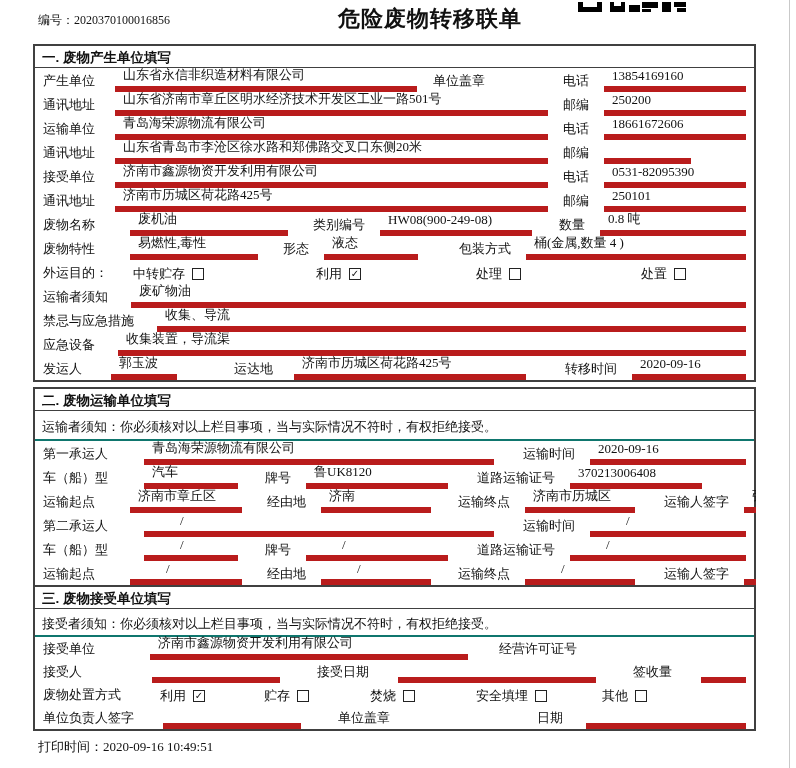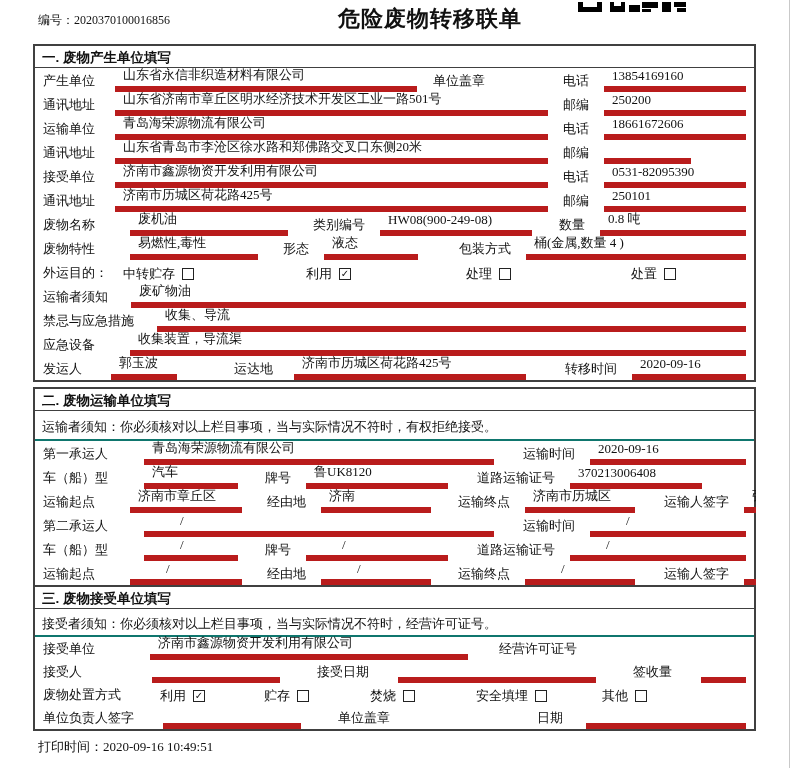--- a/index.html
+++ b/index.html
@@ -152,21 +152,21 @@
     <span class="lbl w72">废物特性</span>
     <span class="val" style="width:128px">易燃性,毒性</span>
     <span class="lbl" style="margin-left:10px">形态</span>
     <span class="val" style="width:94px">液态</span>
     <span class="lbl" style="margin-left:26px">包装方式</span>
     <span class="val grow">桶(金属,数量 4 )</span>
   </div>
 
   <div class="row">
     <span class="lbl">外运目的：</span>
-    <span class="opt" style="">
+    <span class="opt" style="margin-left:10px">
       <span>中转贮存</span>
       <span class="cb">
           <span class="mark"></span>
         </span>
     </span>
     <span class="opt" style="margin-left:97px">
       <span>利用</span>
       <span class="cb">
           <span class="mark">✓</span>
         </span>
@@ -190,21 +190,21 @@
     <span class="val grow" style="margin-left:8px">废矿物油</span>
   </div>
 
   <div class="row">
     <span class="lbl">禁忌与应急措施</span>
     <span class="val grow" style="margin-left:8px">收集、导流</span>
   </div>
 
   <div class="row">
     <span class="lbl">应急设备</span>
-    <span class="val grow" style="margin-left:20px">收集装置，导流渠</span>
+    <span class="val grow" style="margin-left:8px">收集装置，导流渠</span>
   </div>
 
   <div class="row">
     <span class="lbl">发运人</span>
     <span class="val" style="width:66px;margin-left:14px">郭玉波</span>
     <span class="lbl" style="margin-left:42px">运达地</span>
     <span class="val" style="width:232px;margin-left:6px">济南市历城区荷花路425号</span>
     <span class="lbl" style="margin-left:24px">转移时间</span>
     <span class="val grow">2020-09-16</span>
   </div>
@@ -264,21 +264,21 @@
     <span class="val sl" style="width:110px">/</span>
     <span class="lbl" style="margin-left:12px">运输终点</span>
     <span class="val sl" style="width:110px">/</span>
     <span class="lbl" style="margin-left:14px">运输人签字</span>
     <span class="val grow sl">/</span>
   </div>
 </div>
 
 <div class="sec sec3">
   <div class="sec-title">三. 废物接受单位填写</div>
-  <div class="notice" style="height:28px;padding-top:6px">接受者须知：你必须核对以上栏目事项，当与实际情况不符时，经营许可证号。</div>
+  <div class="notice" style="height:28px;padding-top:6px">接受者须知：你必须核对以上栏目事项，当与实际情况不符时，有权拒绝接受。</div>
 
   <div class="row">
     <span class="lbl w80">接受单位</span>
     <span class="val" style="width:318px;margin-left:12px">济南市鑫源物资开发利用有限公司</span>
     <span class="lbl" style="margin-left:16px">经营许可证号</span>
   </div>
 
   <div class="row">
     <span class="lbl w72">接受人</span>
     <span class="val" style="width:128px;margin-left:22px"></span>

